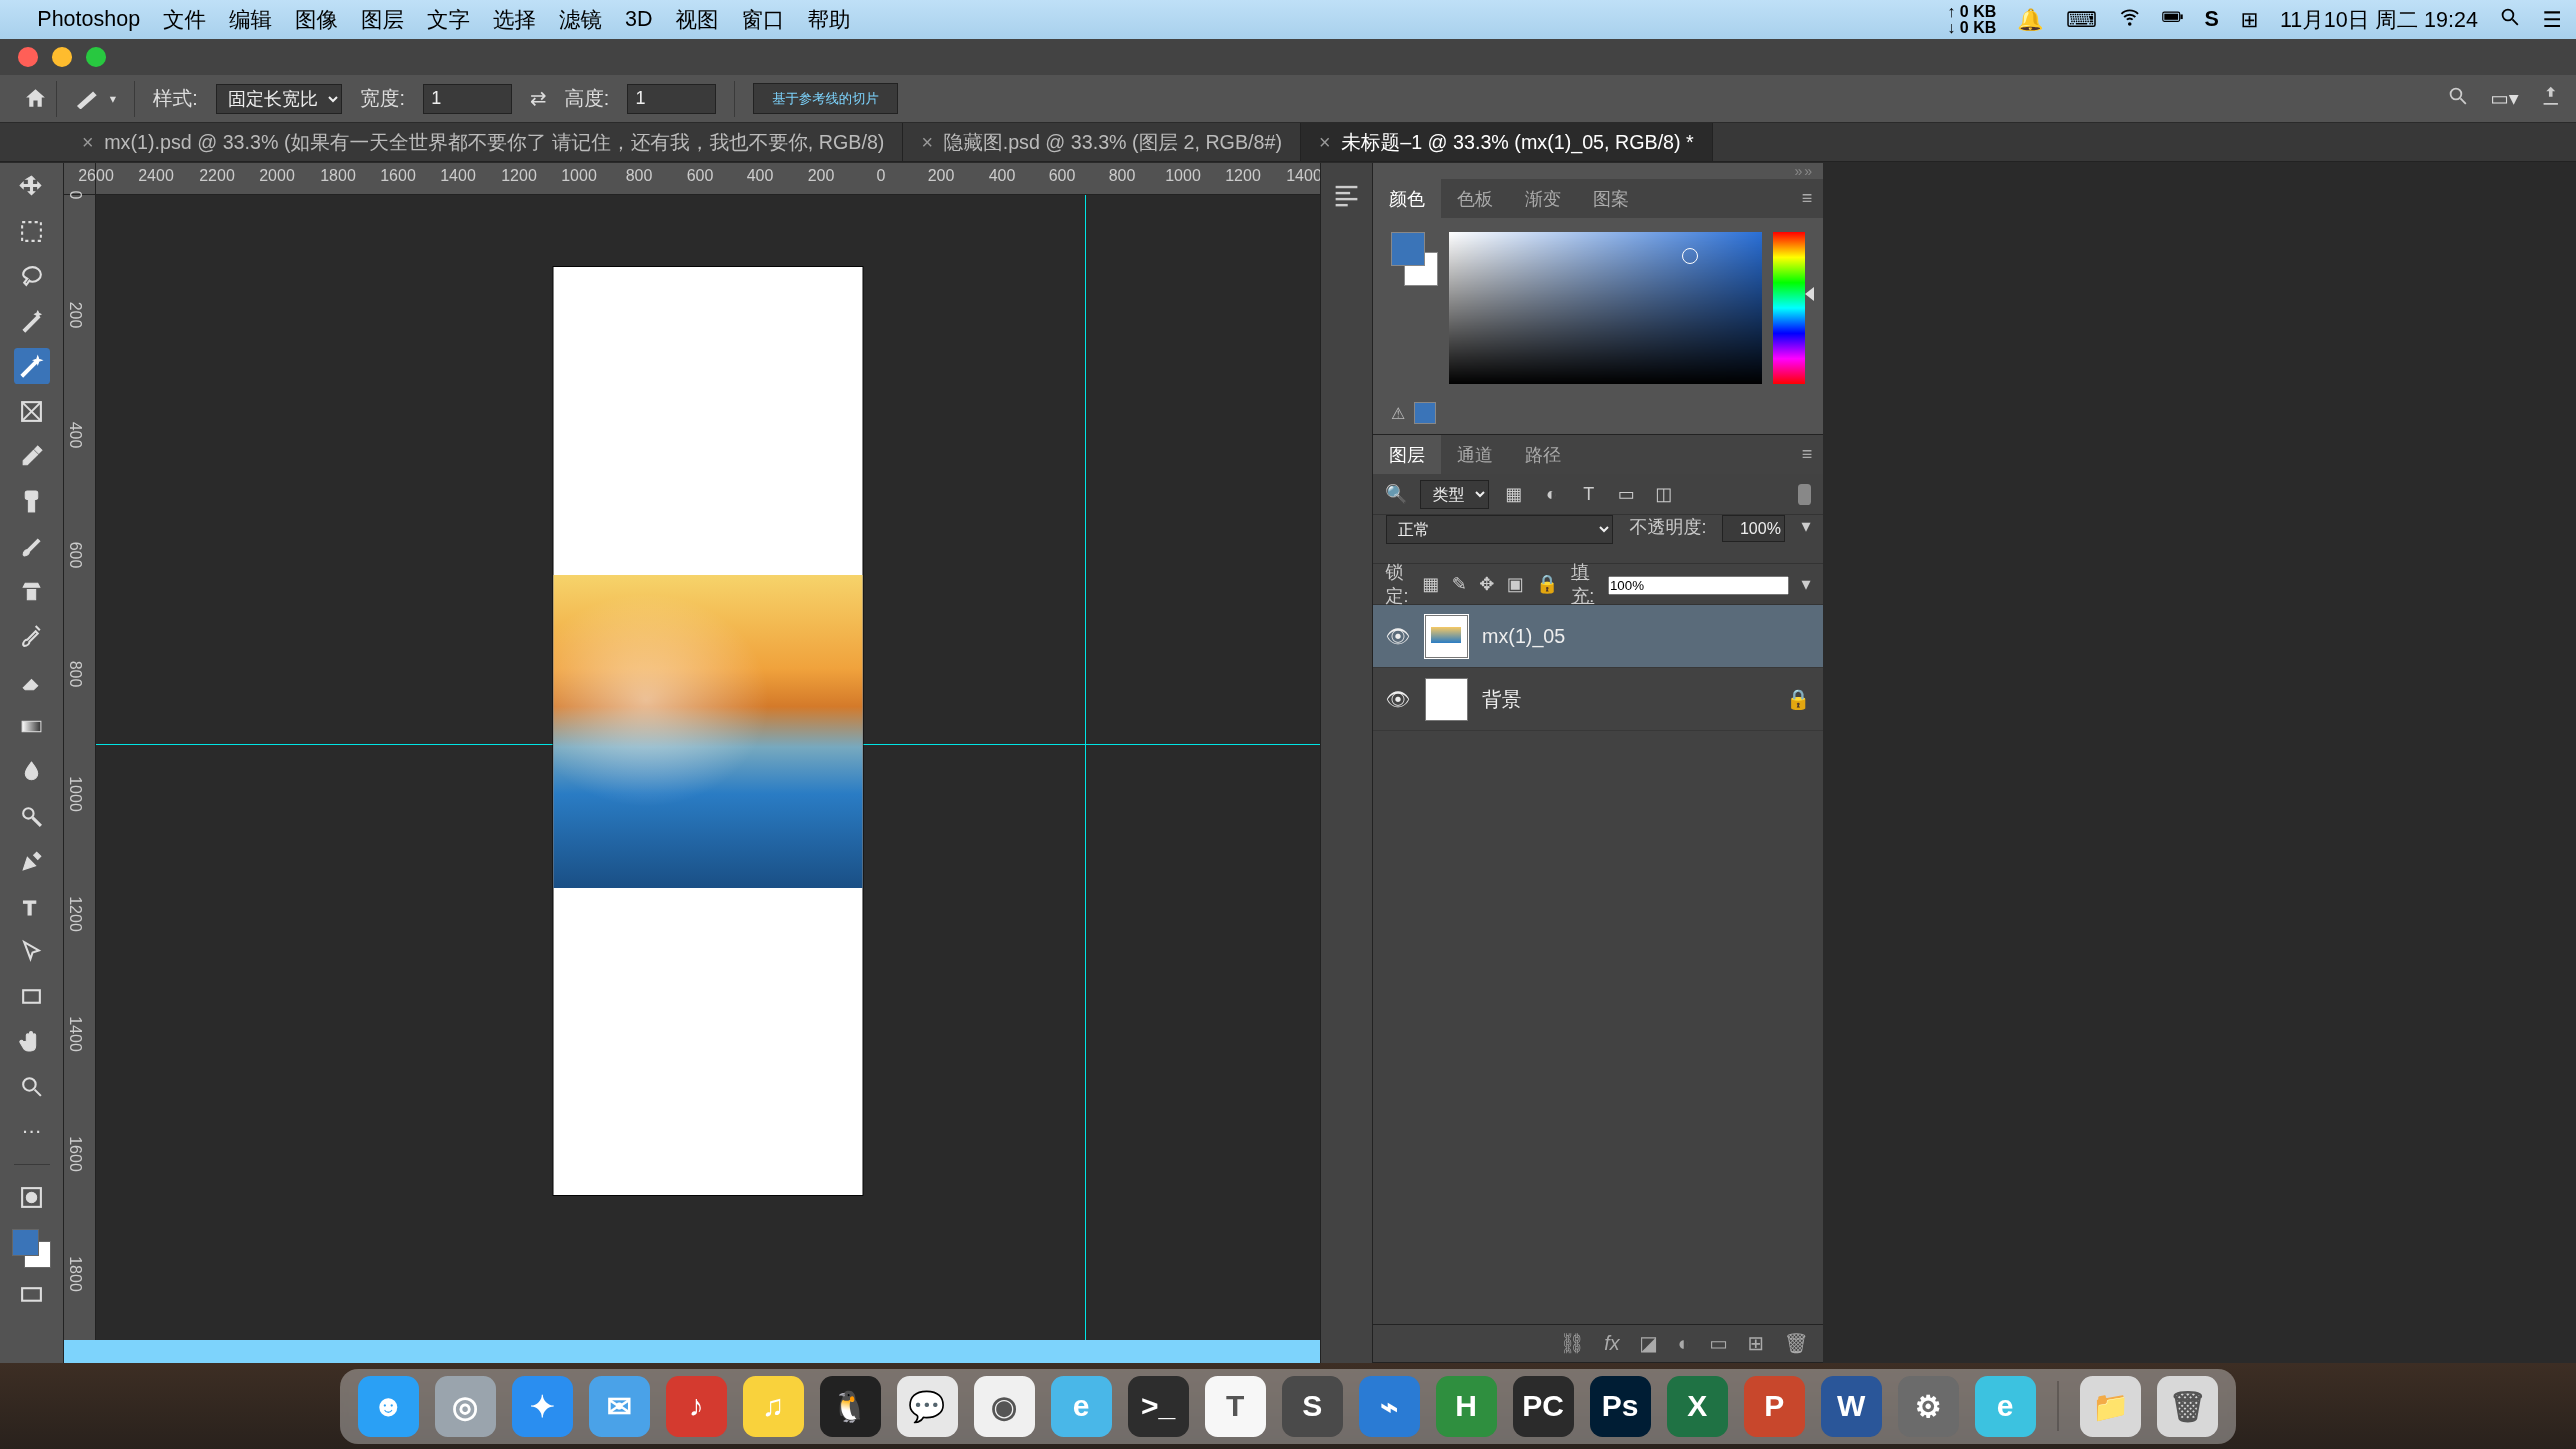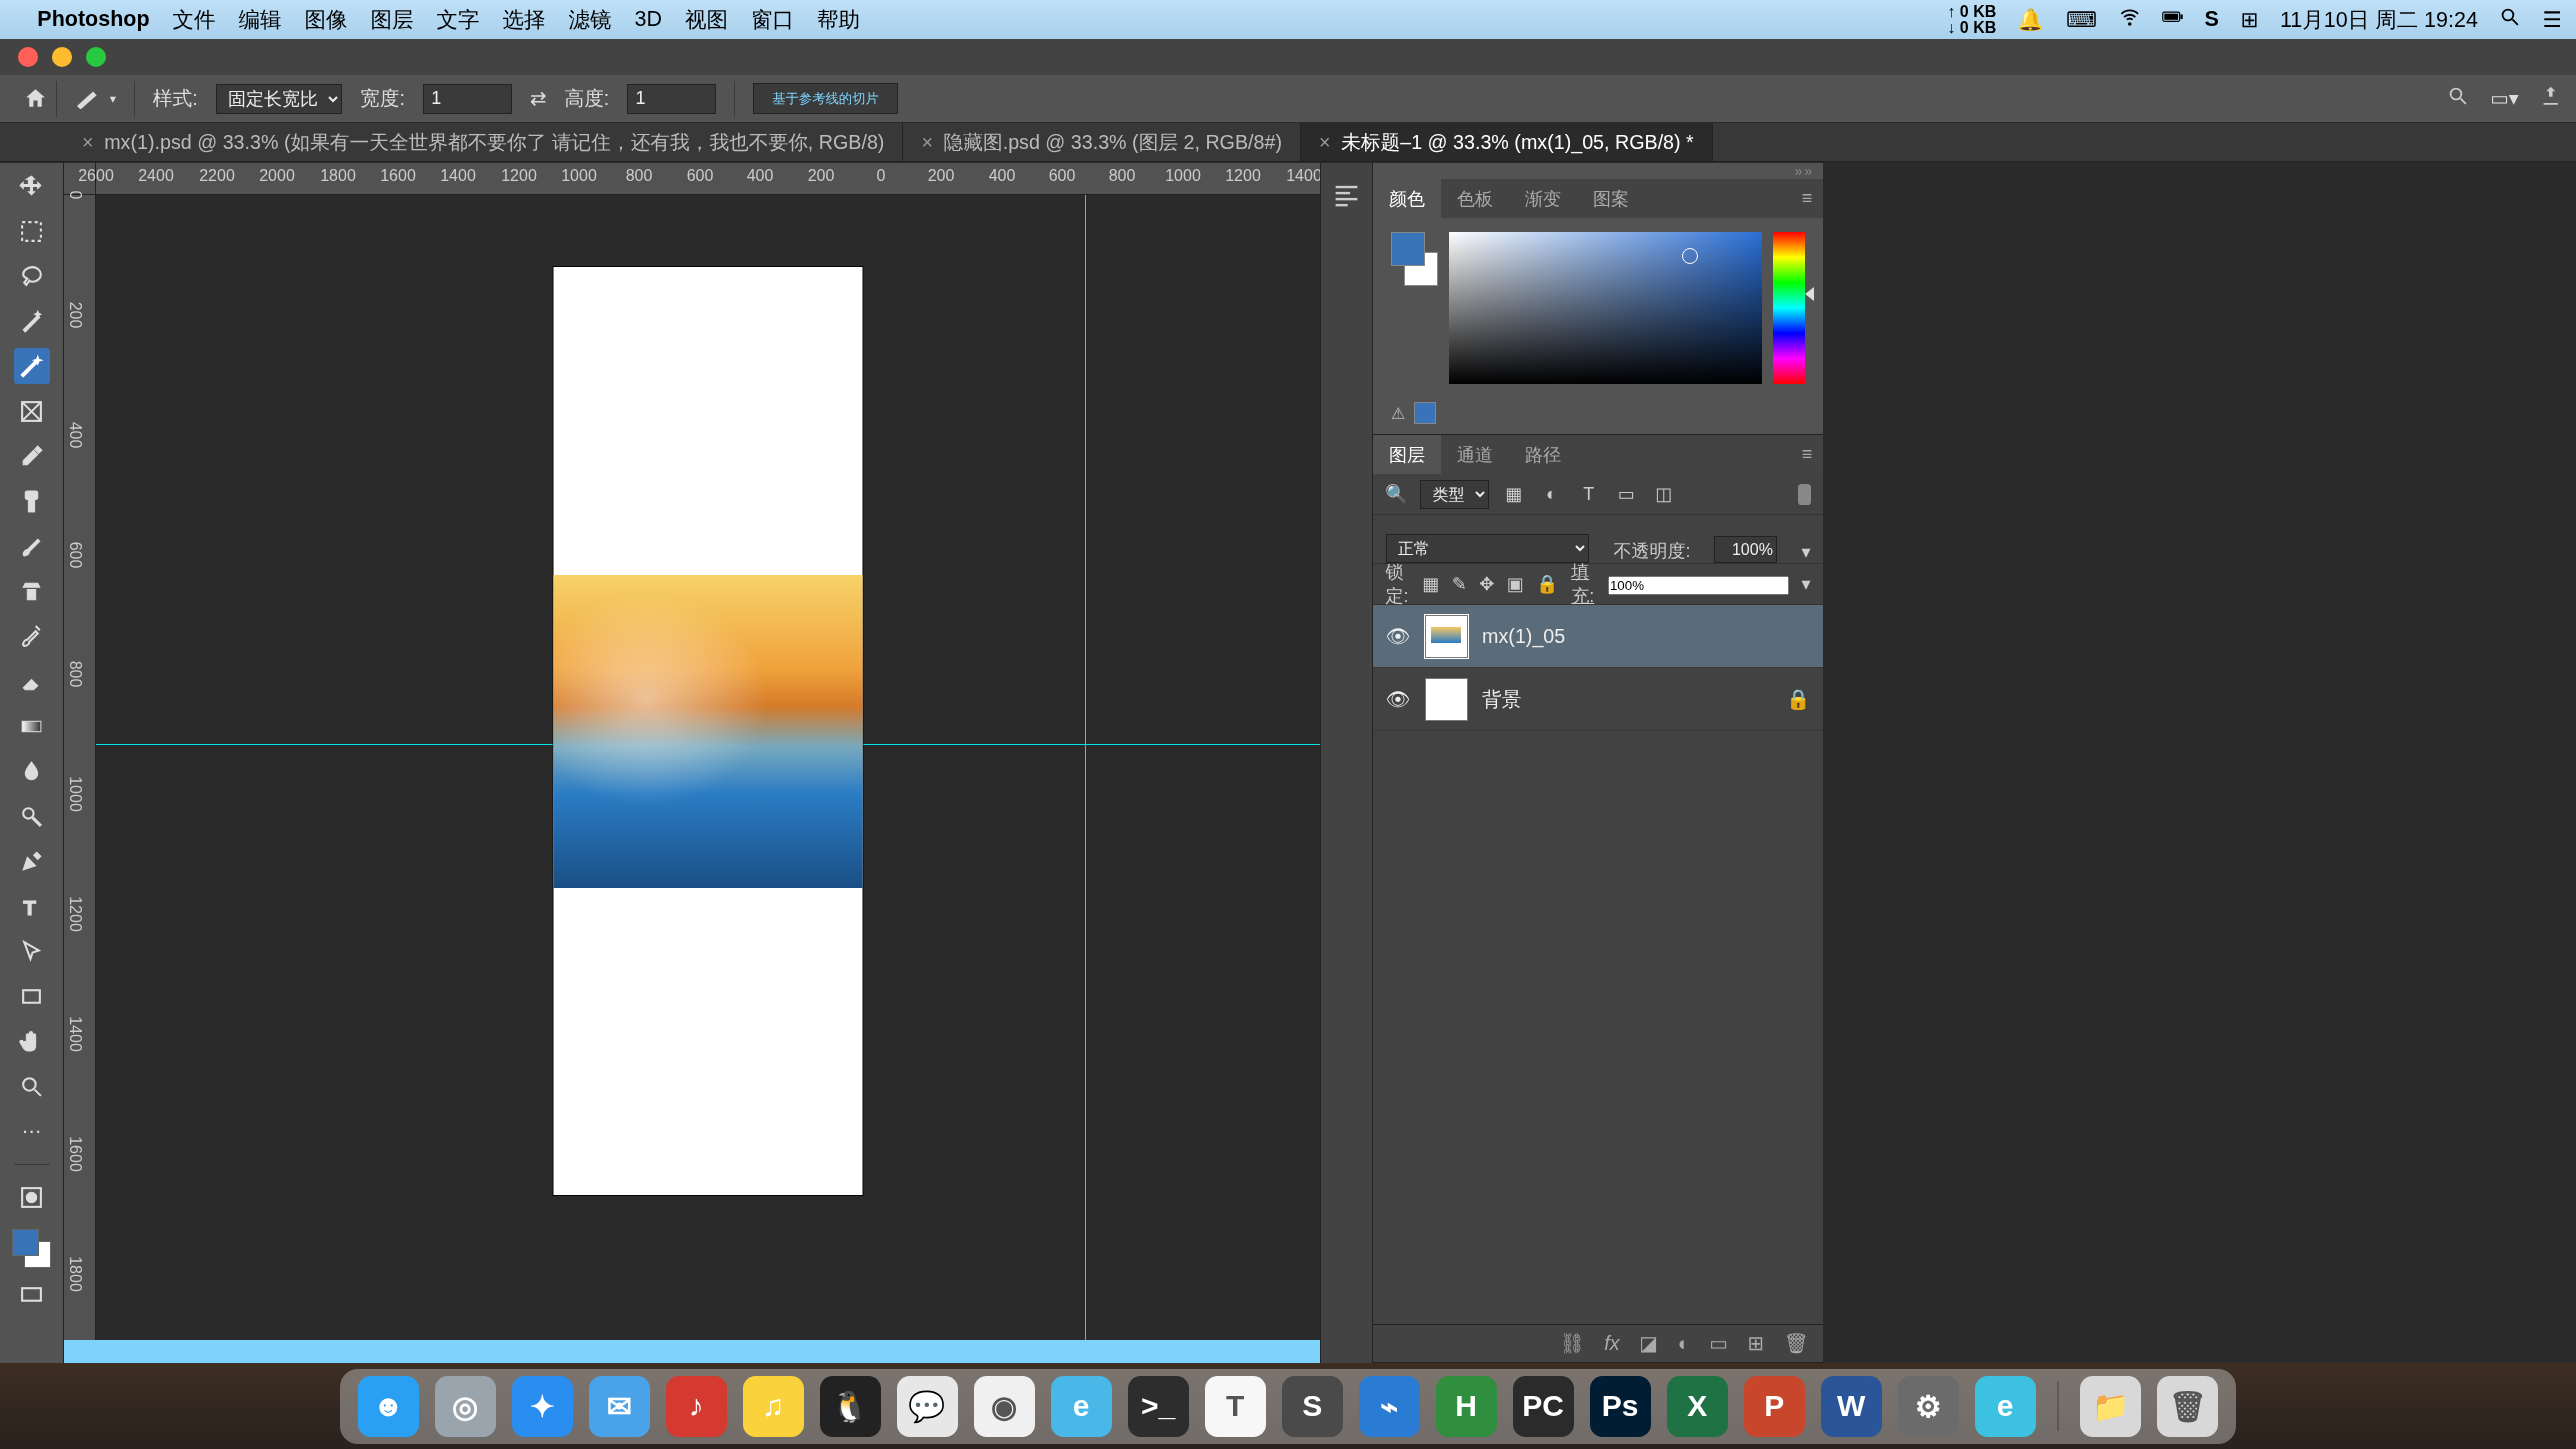--- a/index.html
+++ b/index.html
@@ -1,20 +1,20 @@
 <!DOCTYPE html>
 <html><head>
 <meta charset="utf-8">
 <style>
 * { margin: 0; padding: 0; box-sizing: border-box; font-family: -apple-system, "Helvetica Neue", Arial, sans-serif; user-select: none; }
 html, body { width: 2576px; height: 1449px; background: #2a2a2a; color: #ccc; font-size: 19.7px; overflow: hidden; }
 
 
 .mac-menubar { height: 39px; background: linear-gradient(#bfe0f7,#a8d0ec); display: flex; align-items: center; padding: 0 14.3px; color: #000; font-size: 21.5px; gap: 23px; }
-.mac-menubar .app-name { font-weight: 700; }
+.mac-menubar .app-name { font-weight: 400; }
 .mac-menubar .spacer { flex: 1; }
 .mac-menubar .right { display: flex; align-items: center; gap: 21.5px; }
 .mac-menubar .right .netspeed { font-size: 16px; line-height: 16px; text-align: right; font-weight: 600; }
 .apple-logo { font-size: 25px; }
 
 
 .win-titlebar { height: 36px; background: #434343; display: flex; align-items: center; position: relative; }
 .traffic { display: flex; gap: 14.3px; padding-left: 18px; }
 .traffic span { width: 19.7px; height: 19.7px; border-radius: 50%; display: inline-block; }
 .traffic .r { background: #ff5f57; } .traffic .y { background: #febc2e; } .traffic .g { background: #28c840; }
@@ -84,21 +84,21 @@
 .hue .mark { position:absolute; right:-9px; top:55px; width:0;height:0;border-top:7.2px solid transparent;border-bottom:7.2px solid transparent;border-right:9px solid #ddd;}
 .warn-row { padding: 0 18px 10.7px 18px; display:flex; gap:9px; align-items:center; font-size:16px; color:#bbb;}
 .warn-swatch { width:21.5px; height:21.5px; background:#3a74b8; border:0.9px solid #888; }
 
 
 .layers-body { flex: 1; background: #424242; display: flex; flex-direction: column; }
 .layer-filter { height: 41px; display: flex; align-items: center; gap: 12.5px; padding: 0 12.5px; border-bottom: 0.9px solid #333; font-size: 18px; color: #ccc; }
 .layer-filter select { background: #3a3a3a; border: 0.9px solid #222; color: #eee; height: 29px; font-size: 16px; padding: 0 7.2px; }
 .layer-filter .ficon { width: 25px; height: 25px; display: flex; align-items: center; justify-content: center; }
 .layer-filter .toggle-pill { margin-left:auto; width:12.5px; height:21.5px; background:#888; border-radius:3.6px;}
-.layer-blend { height: 49px; display: flex; align-items: flex-end; gap: 24px; padding: 0 12.5px; border-bottom: 0.9px solid #333; font-size: 18px; }
+.layer-blend { height: 49px; display: flex; align-items: flex-start; gap: 16px; padding: 0 12.5px; border-bottom: 0.9px solid #333; font-size: 18px; }
 .layer-blend select { background: #3a3a3a; border: 0.9px solid #222; color: #eee; height: 29px; font-size: 16px; padding: 0 7.2px; flex: 1; }
 .layer-blend .opa input { width: 63px; background: #3a3a3a; border: 0.9px solid #222; color: #eee; height: 27px; font-size: 16px; text-align: right; padding-right: 3.6px; }
 .layer-lock { height: 41px; display: flex; align-items: center; gap: 12.5px; padding: 0 12.5px; border-bottom: 0.9px solid #333; font-size: 18px; }
 .layer-list { flex: 1; overflow: auto; }
 .layer-row { height: 63px; display: flex; align-items: center; gap: 14.3px; padding: 0 12.5px; border-bottom: 0.9px solid #383838; color: #eee; font-size: 19.7px; }
 .layer-row.selected { background: #5a6b7a; }
 .layer-row .vis { width: 25px; text-align: center; }
 .layer-row .thumb { width: 43px; height: 43px; background: #fff; border: 0.9px solid #777; position: relative; }
 .layer-row .thumb.sel { outline: 1.8px solid #fff; }
 .layer-row .thumb .grad { position:absolute; top:10.7px; left:5.4px; right:5.4px; height:16px; background:linear-gradient(#f6c964,#2a7cc4);}

